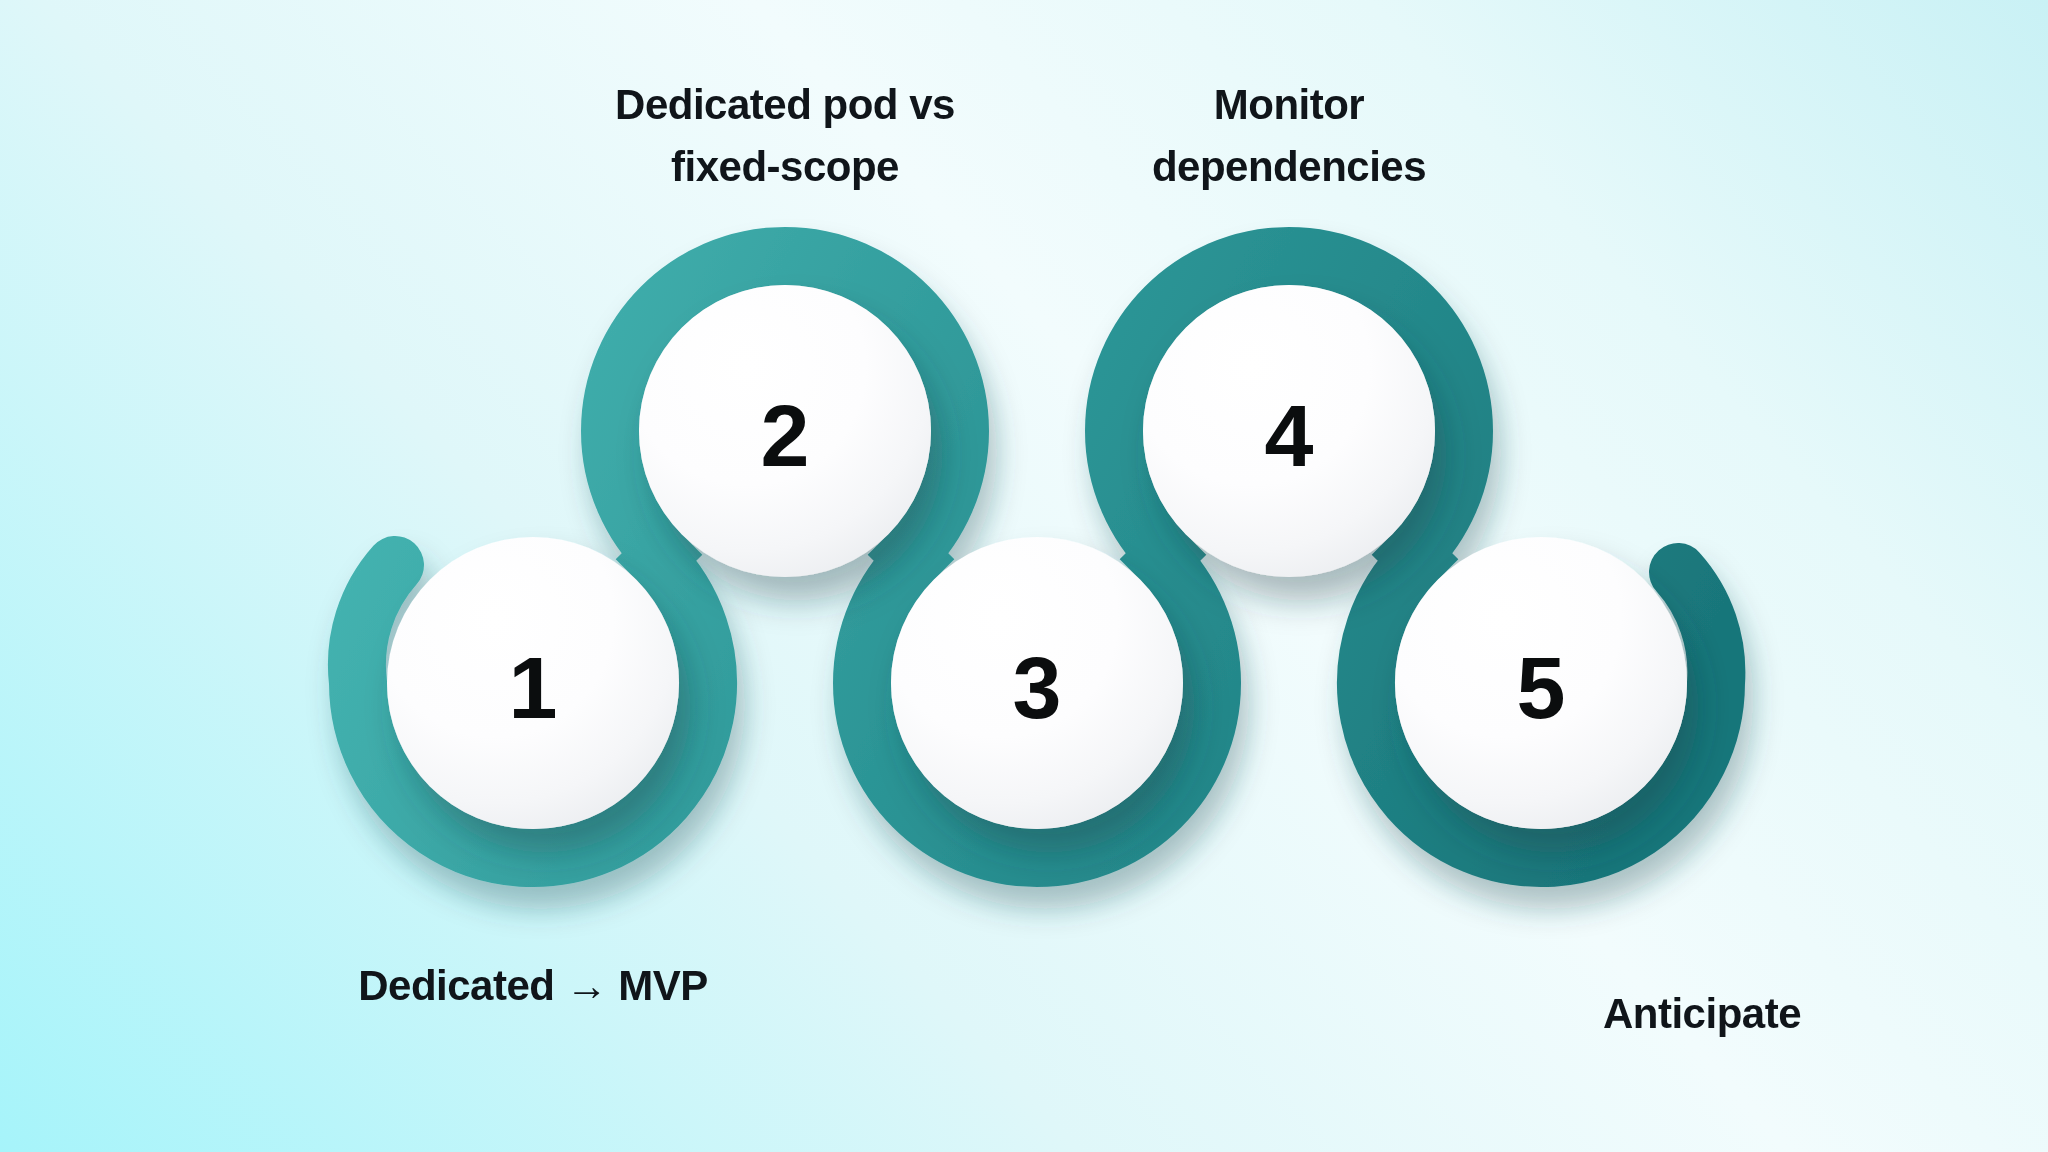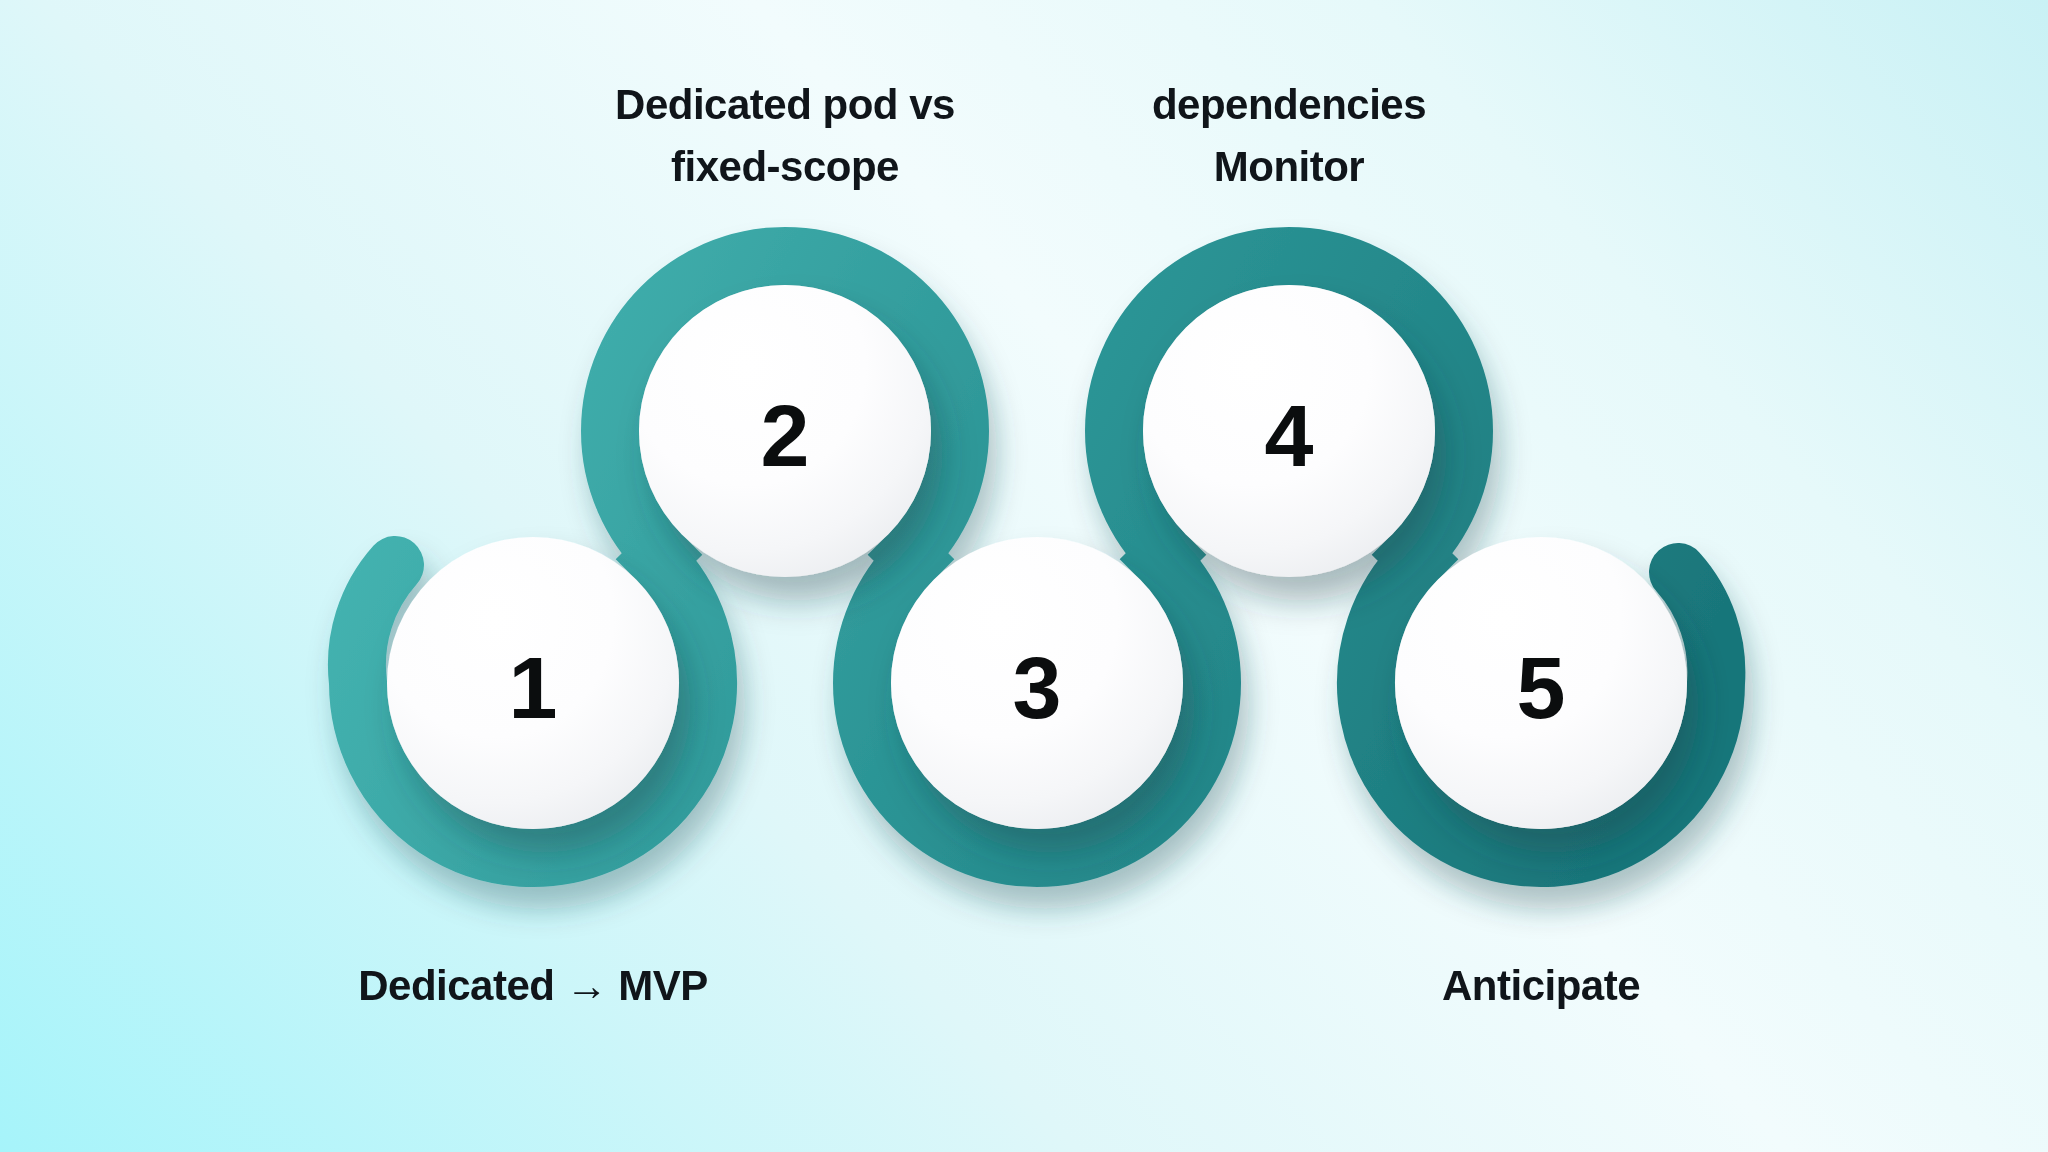--- a/index.html
+++ b/index.html
@@ -97,26 +97,26 @@
     <text class="ball-number" x="1037" y="687" text-anchor="middle" dominant-baseline="central">3</text>
     <text class="ball-number" x="1289" y="435" text-anchor="middle" dominant-baseline="central">4</text>
     <text class="ball-number" x="1541" y="687" text-anchor="middle" dominant-baseline="central">5</text>
   </svg>
 
   <div class="step-label" style="left:525px; top:74px;">
     <div>Dedicated pod vs</div>
     <div>fixed-scope</div>
   </div>
   <div class="step-label" style="left:1029px; top:74px;">
+    <div>Monitor</div>
     <div>dependencies</div>
-    <div>Monitor</div>
   </div>
 
   <div class="step-label" style="left:273px; top:955px;">
     <div>Dedicated → MVP</div>
   </div>
   <div class="step-label" style="left:777px; top:955px;">
   </div>
-  <div class="step-label" style="left:1281px; top:955px;">
+  <div class="step-label" style="left:1281px; top:983px;text-align:right;">
     <div>Anticipate</div>
   </div>
 
 </div>
 
 </body></html>

